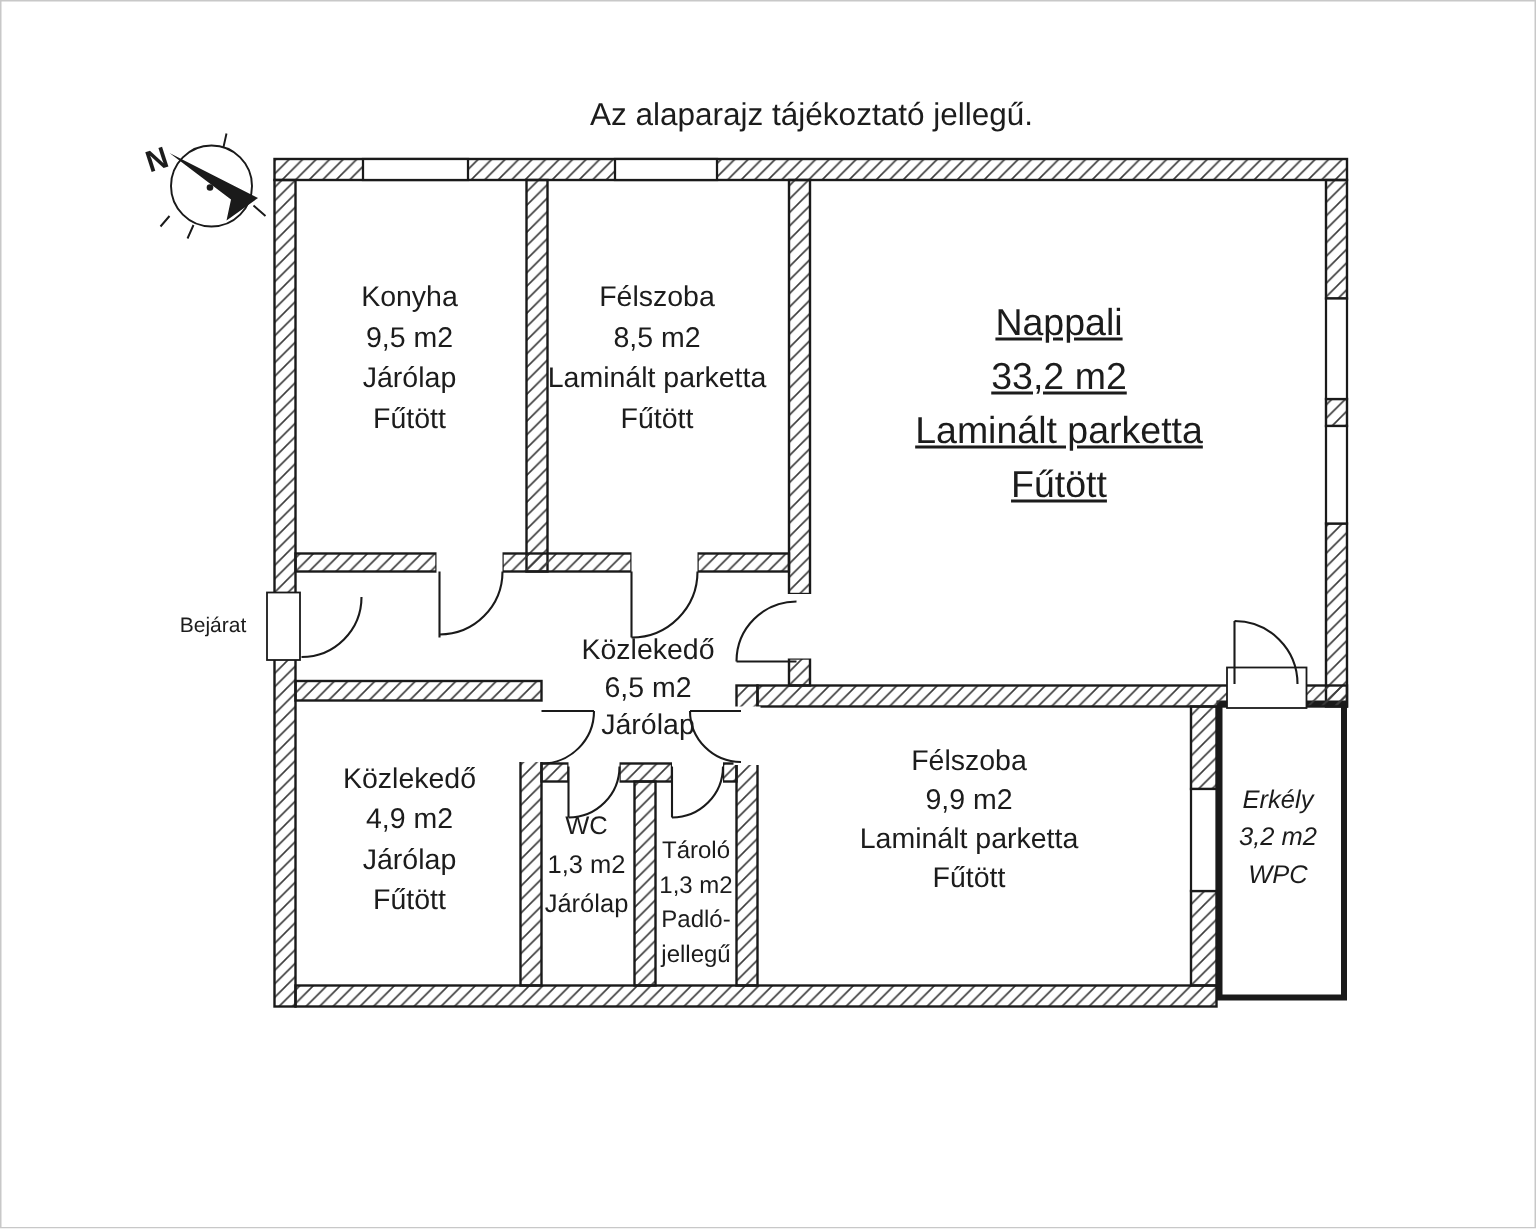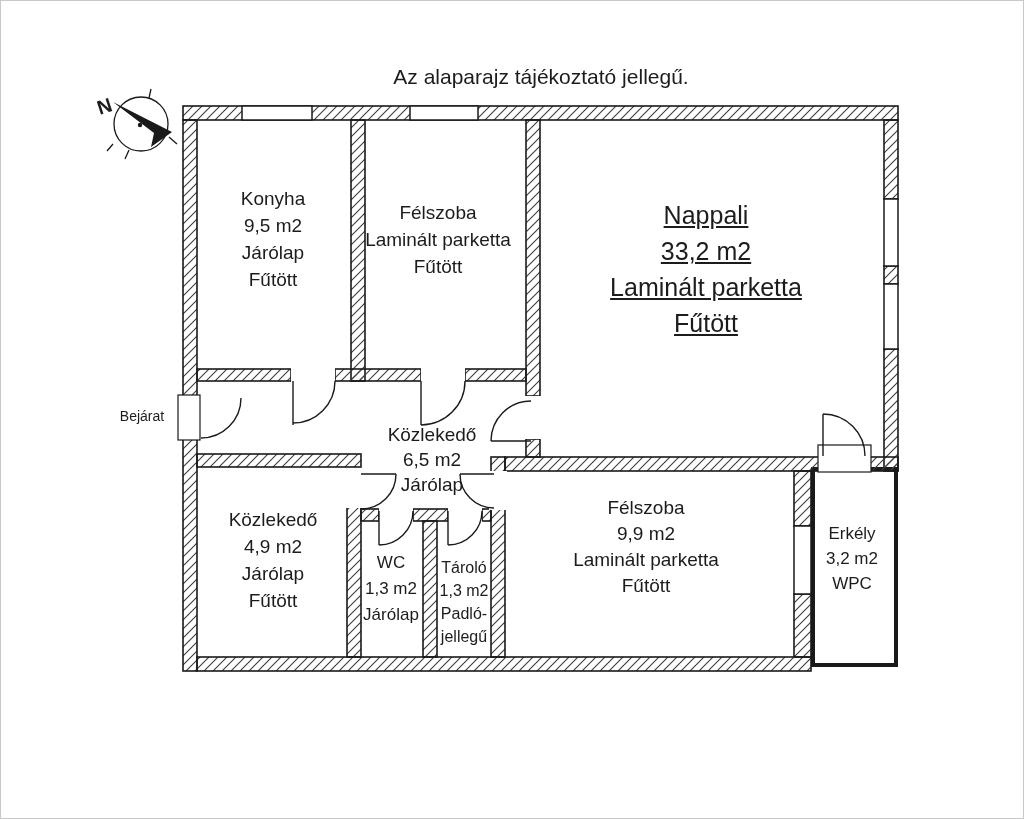--- a/index.html
+++ b/index.html
@@ -157,20 +157,21 @@
 
   <div class="room-label" style="left:272px;top:238px;font-size:19px;line-height:27px;">
     <div>Konyha</div>
     <div>9,5 m2</div>
     <div>Járólap</div>
     <div>Fűtött</div>
   </div>
 
   <div class="room-label" style="left:437px;top:238px;font-size:19px;line-height:27px;">
     <div>Félszoba</div>
+    <div>8,5 m2</div>
     <div>Laminált parketta</div>
     <div>Fűtött</div>
   </div>
 
   <div class="room-label" style="left:705px;top:268px;font-size:25px;line-height:36px;text-decoration:underline;">
     <div>Nappali</div>
     <div>33,2 m2</div>
     <div>Laminált parketta</div>
     <div>Fűtött</div>
   </div>
@@ -181,39 +182,39 @@
     <div>Járólap</div>
   </div>
 
   <div class="room-label" style="left:272px;top:559px;font-size:19px;line-height:27px;">
     <div>Közlekedő</div>
     <div>4,9 m2</div>
     <div>Járólap</div>
     <div>Fűtött</div>
   </div>
 
-  <div class="room-label" style="left:390px;top:588px;font-size:17px;line-height:26px;">
+  <div class="room-label" style="left:390px;top:576px;font-size:17px;line-height:26px;">
     <div>WC</div>
     <div>1,3 m2</div>
     <div>Járólap</div>
   </div>
 
   <div class="room-label" style="left:463px;top:601px;font-size:16px;line-height:23px;">
     <div>Tároló</div>
     <div>1,3 m2</div>
     <div>Padló-</div>
     <div>jellegű</div>
   </div>
 
   <div class="room-label" style="left:645px;top:546px;font-size:19px;line-height:26px;">
     <div>Félszoba</div>
     <div>9,9 m2</div>
     <div>Laminált parketta</div>
     <div>Fűtött</div>
   </div>
 
-  <div class="room-label" style="left:851px;top:557px;font-size:17px;line-height:25px;">
+  <div class="room-label" style="left:851px;top:557px;font-size:17px;line-height:25px;font-style:italic;">
     <div>Erkély</div>
     <div>3,2 m2</div>
     <div>WPC</div>
   </div>
 
 </div>
 
 </body></html>

